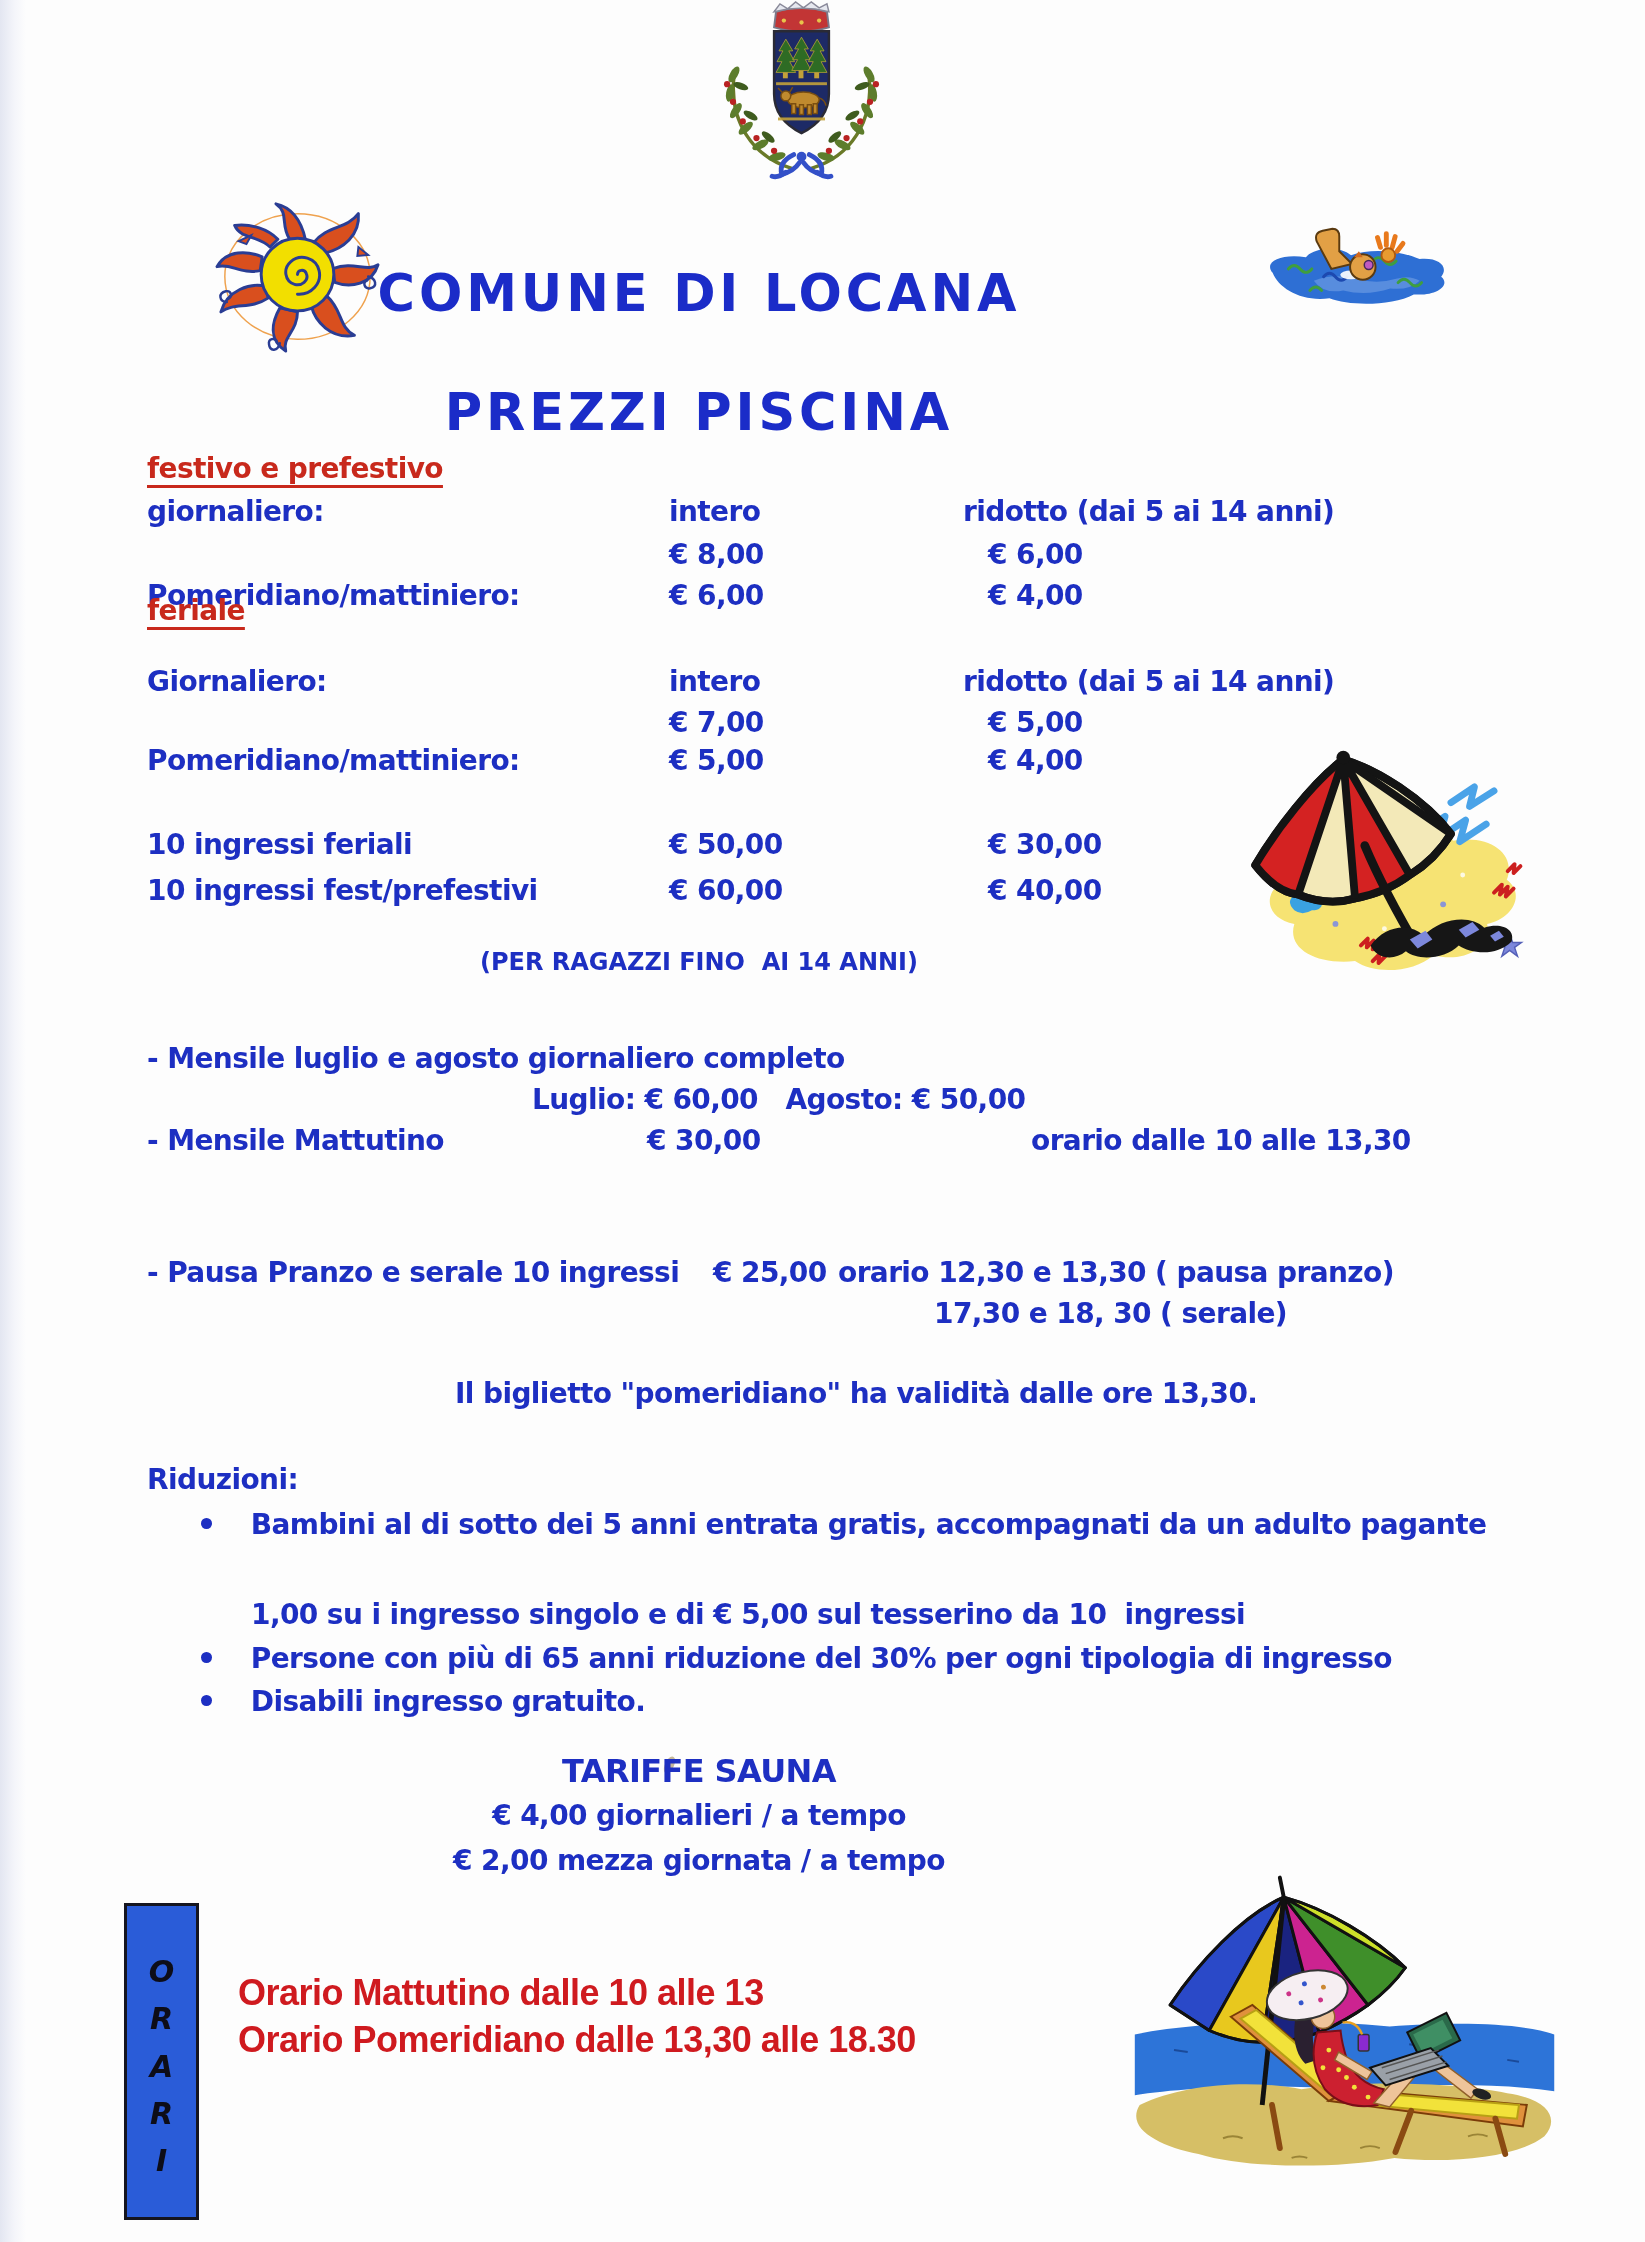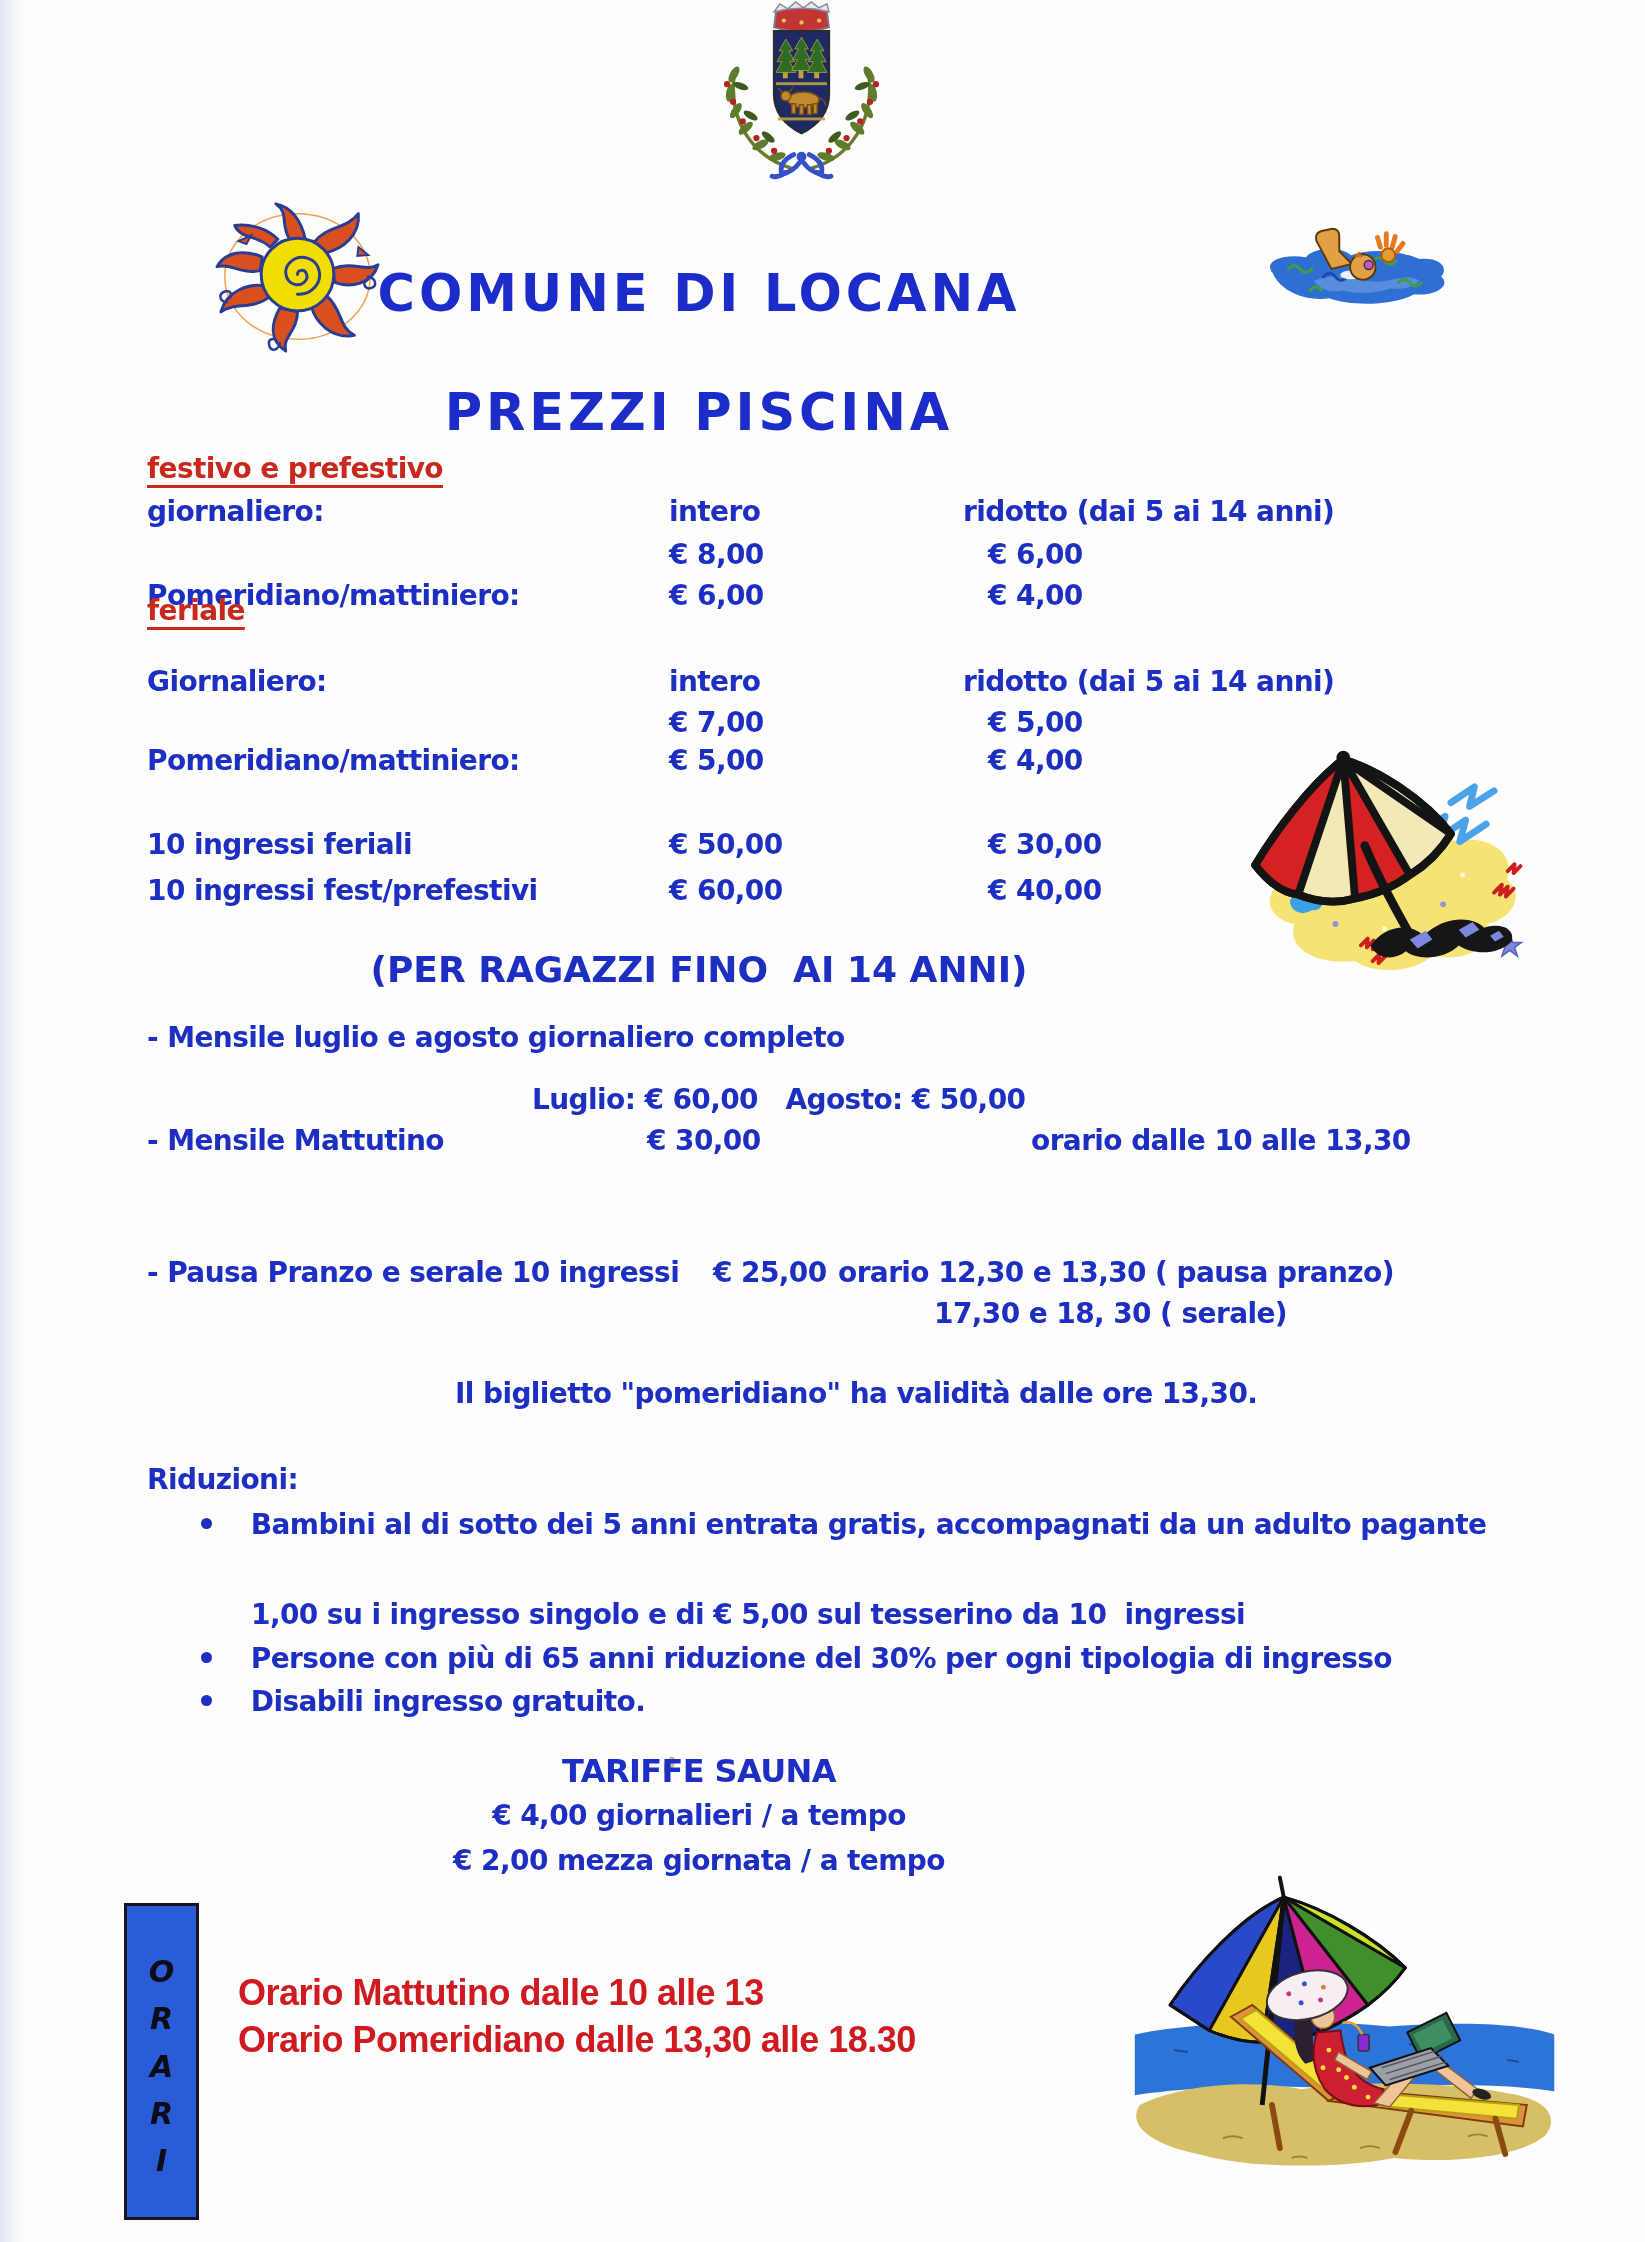--- a/index.html
+++ b/index.html
@@ -8,21 +8,21 @@
     background:#fdfdfd;overflow:hidden;
     font-family:"DejaVu Sans","Liberation Sans",sans-serif;
   }
   .scan-edge{position:absolute;left:0;top:0;bottom:0;width:25.5px;
     background:linear-gradient(90deg,#e3e6f1 0%,#f4f5fa 55%,rgba(255,255,255,0) 100%);}
   .t{position:absolute;white-space:pre;font-weight:700;color:#1d2fc2;
      font-size:28px;letter-spacing:-0.6px;line-height:1.15;}
   .ctr{left:0;width:1398px;text-align:center;}
   .redh{color:#c8291c;text-decoration:underline;text-decoration-thickness:3.4px;text-underline-offset:6.9px;}
   .title{font-size:51px;letter-spacing:3.9px;color:#1b2cc8;}
-  .big{font-size:36px;letter-spacing:0;}
+  .big{font-size:24px;letter-spacing:0;}
   .sauna-h{font-size:32px;}
   .u{text-decoration-thickness:2.5px;text-underline-offset:4.9px;}
   .b900{font-weight:900;}
   .bdot{display:inline-block;width:10.8px;height:10.8px;border-radius:50%;background:#1d2fc2;
         margin-right:39px;vertical-align:4.9px;}
   .orari-bar{
     position:absolute;left:124px;top:1903px;width:75px;height:317px;box-sizing:border-box;
     background:#2a5cd8;border:3.9px solid #15151f;
     display:flex;flex-direction:column;align-items:center;justify-content:space-between;
     padding:51px 0 41px 0;
@@ -248,21 +248,21 @@
     <path d="M156,232 C170,212 196,208 210,222 C228,204 258,200 272,214 C290,208 304,216 300,228 C284,244 258,240 246,232 C232,246 204,248 192,238 C180,248 162,246 156,232 Z" fill="#161616"></path>
     <g fill="#7d88dc">
       <path d="M196,226 l16,-9 7,9 -15,9 Z"></path>
       <path d="M246,216 l14,-8 7,8 -14,8 Z"></path>
       <path d="M278,222 l9,-5 5,6 -9,5 Z"></path>
     </g>
   </svg>
 
   <div class="t ctr big" style="top:949px;">(PER RAGAZZI FINO  AI 14 ANNI)</div>
 
-  <div class="t" style="left:147px;top:1022px;text-align:right;">- Mensile luglio e agosto giornaliero completo</div>
+  <div class="t" style="left:147px;top:1043px;text-align:right;">- Mensile luglio e agosto giornaliero completo</div>
   <div class="t" style="left:532px;top:1084px;">Luglio: € 60,00   Agosto: € 50,00</div>
 
   <div class="t" style="left:147px;top:1125px;">- Mensile Mattutino</div>
   <div class="t" style="left:647px;top:1125px;">€ 30,00</div>
   <div class="t" style="left:1031px;top:1125px;">orario dalle 10 alle 13,30</div>
 
   <div class="t" style="left:147px;top:1257px;">- Pausa Pranzo e serale 10 ingressi</div>
   <div class="t" style="left:713px;top:1257px;">€ 25,00</div>
   <div class="t" style="left:838px;top:1257px;">orario 12,30 e 13,30 ( pausa pranzo)</div>
   <div class="t" style="left:934px;top:1298px;">17,30 e 18, 30 ( serale)</div>

